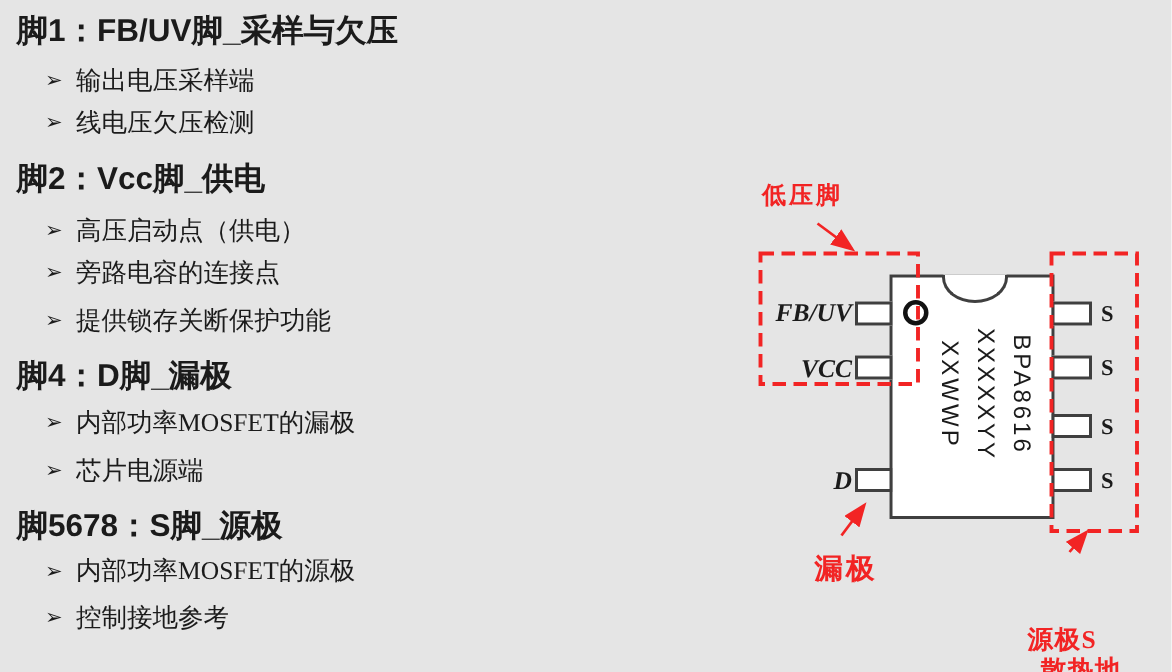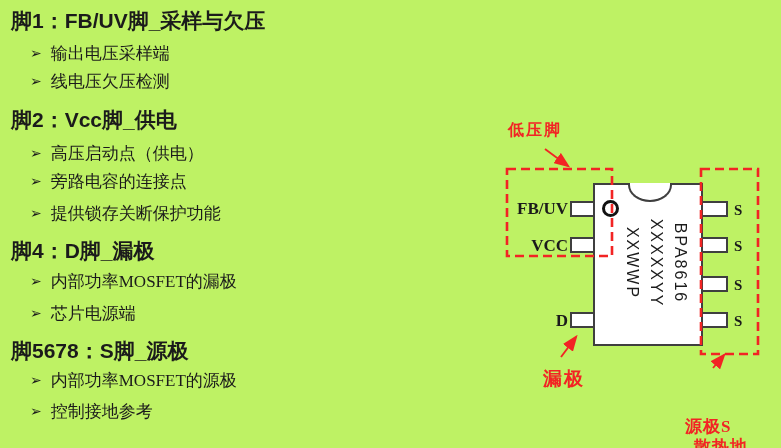--- a/index.html
+++ b/index.html
@@ -1,16 +1,16 @@
 <!DOCTYPE html>
 <html><head>
 <meta charset="utf-8">
 <style>
   html,body{margin:0;padding:0;background:#fff;}
-  .canvas{position:relative;width:781px;height:448px;background:#bef264;overflow:hidden;
+  .canvas{position:relative;width:781px;height:448px;background:#e5e5e5;overflow:hidden;
           font-family:"Liberation Sans",sans-serif;}
   
   .line{position:absolute;white-space:nowrap;color:#1b1b1b;}
   .h{left:11px;font-family:"Liberation Sans",sans-serif;font-weight:bold;font-size:21px;line-height:26px;}
   .b{left:30px;font-family:"Liberation Serif",serif;font-size:17px;line-height:20px;}
   .b .marker{font-family:"DejaVu Sans",sans-serif;font-size:14px;margin-right:9px;position:relative;top:-1px;}
   
   .chip{position:absolute;left:593px;top:183px;width:110px;height:163px;background:#fff;
         border:2px solid #3f3f3f;box-sizing:border-box;}
   .notch{position:absolute;left:33px;top:-2px;width:44px;height:19px;background:#fff;
@@ -18,21 +18,21 @@
          border-radius:0 0 44px 44px / 0 0 34px 34px;}
   .pin1dot{position:absolute;left:7px;top:15px;width:17px;height:17px;border:3px solid #121212;
            border-radius:50%;box-sizing:border-box;background:#fff;}
   .marking{position:absolute;left:6px;top:42px;width:110px;height:72px;transform:rotate(90deg);
            font-family:"Liberation Sans",sans-serif;font-weight:500;font-size:16px;
            letter-spacing:2px;line-height:24px;text-align:center;color:#1b1b1b;}
   .pin{position:absolute;background:#fff;border:2px solid #3f3f3f;box-sizing:border-box;height:16px;}
   .pinL{left:570px;width:25px;}
   .pinR{left:701px;width:27px;}
   .plabel{position:absolute;width:55px;text-align:right;font-family:"Liberation Serif",serif;
-          font-weight:bold;font-size:17px;line-height:16px;color:#1b1b1b;}
+          font-weight:bold;font-size:17px;line-height:16px;color:#1b1b1b;font-style:italic;}
   .slabel{position:absolute;left:734px;font-family:"Liberation Serif",serif;font-weight:bold;
           font-size:15px;line-height:16px;color:#1b1b1b;}
   
   .red{position:absolute;color:#f22424;font-family:"Liberation Serif",serif;font-weight:bold;white-space:nowrap;}
   .lowv{left:508px;top:120px;font-size:16px;letter-spacing:2px;}
   .drain{left:543px;top:366px;font-size:19px;letter-spacing:2px;}
   .source{left:685px;top:380px;font-size:17px;line-height:20px;letter-spacing:1px;margin-top:37px;}
   .source .indent{margin-left:9px;}
   .overlay{position:absolute;left:0;top:0;width:781px;height:448px;pointer-events:none;}
 </style>

